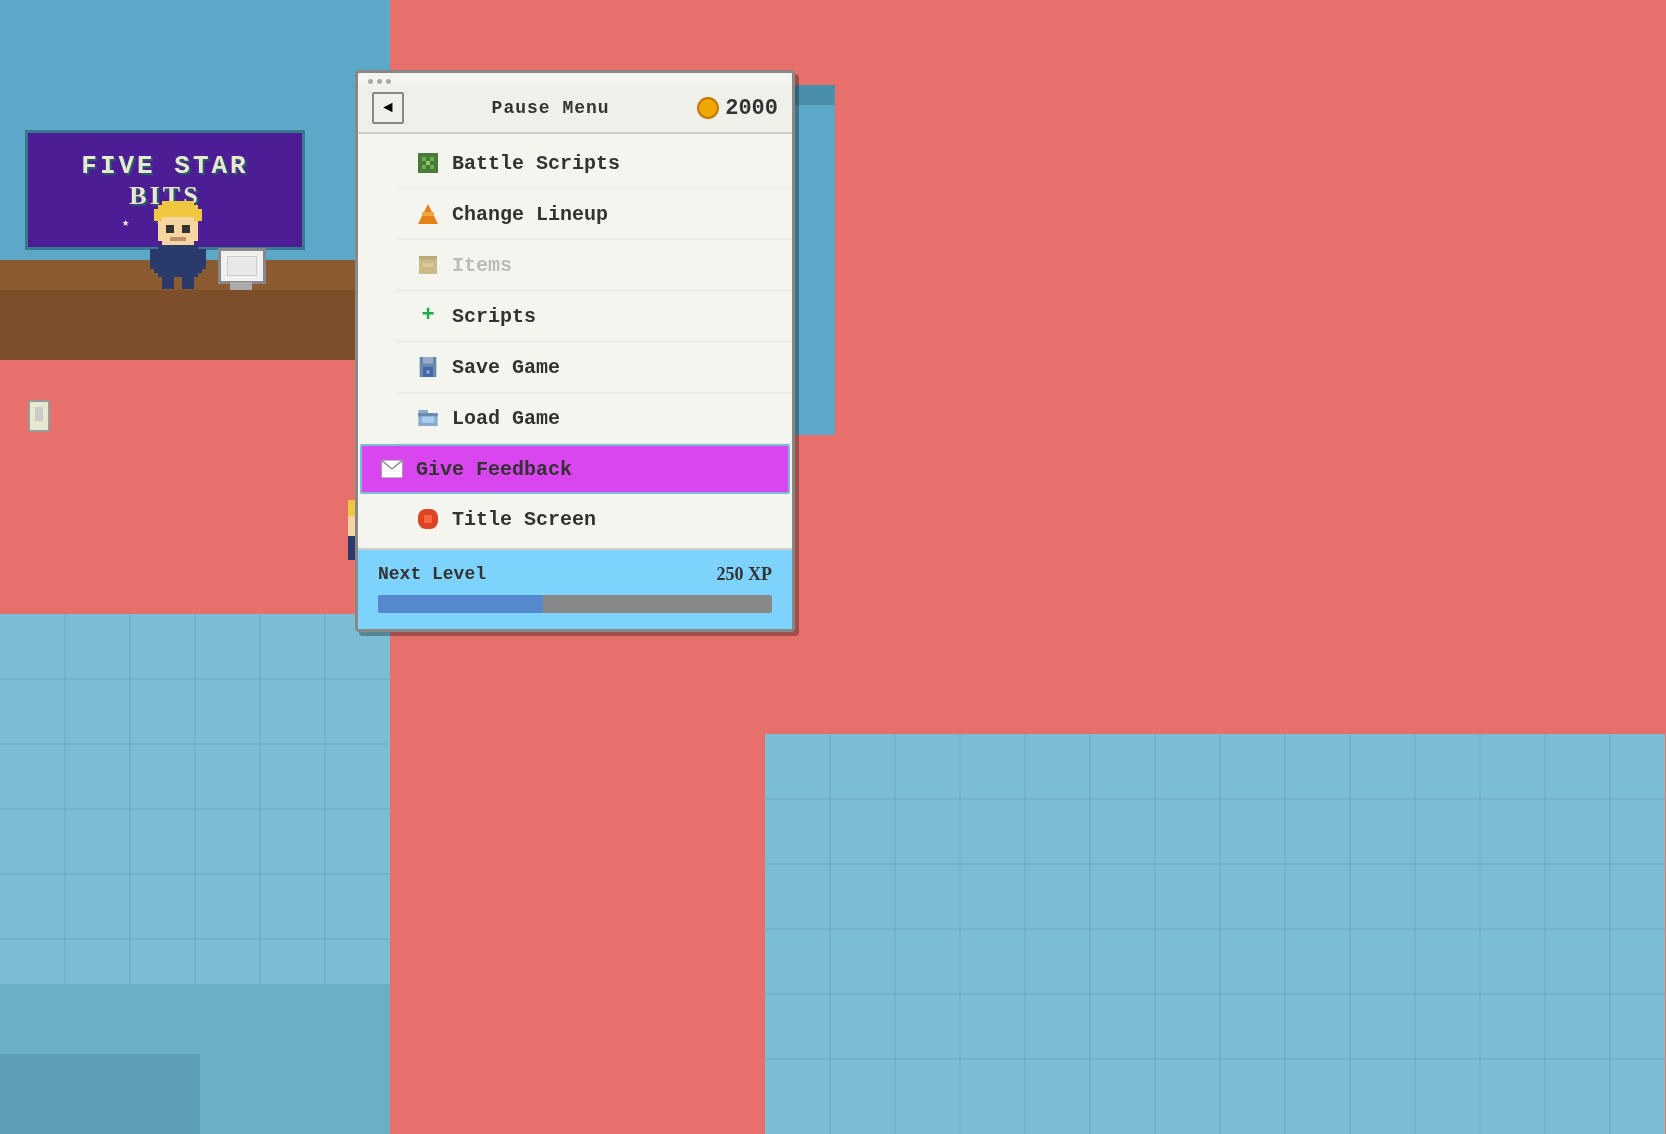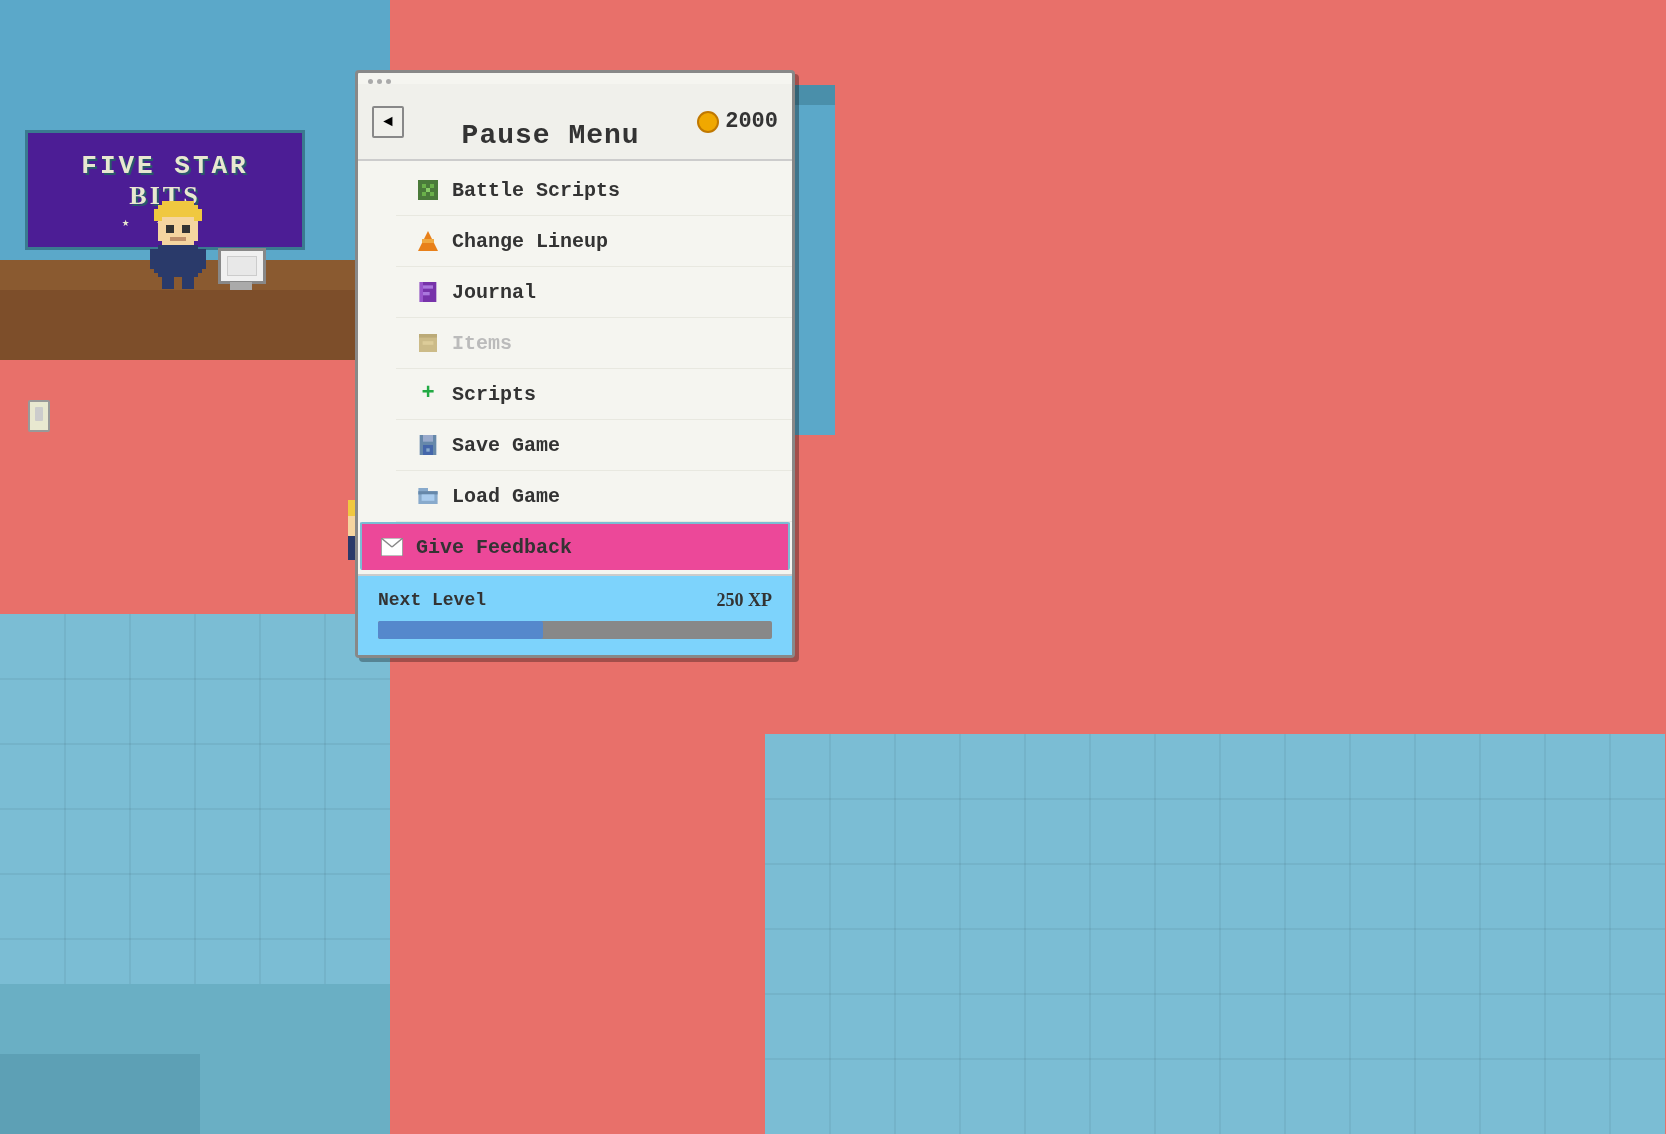--- a/index.html
+++ b/index.html
@@ -64,26 +64,25 @@
       display: flex;
       align-items: center;
       justify-content: center;
       font-size: 16px;
       cursor: pointer;
       font-family: 'Courier New', monospace;
       border-radius: 2px;
     }
 
     .menu-title-text {
-      font-size: 28px;
+      font-size: 18px;
       font-weight: bold;
       color: #333;
       font-family: 'Courier New', monospace;
       letter-spacing: 1px;
-      margin-top: 28px;
     }
 
     .coin-display {
       display: flex;
       align-items: center;
       gap: 6px;
       font-size: 22px;
       font-weight: bold;
       color: #333;
       font-family: 'Courier New', monospace;
@@ -116,21 +115,21 @@
       font-weight: bold;
       margin-left: 38px;
     }
 
     .menu-item.disabled {
       color: #bbb;
       cursor: default;
     }
 
     .menu-item.selected {
-      background: #ec4899;
+      background: #d946ef;
       border: 2px solid #7bbdd4;
       border-radius: 2px;
       margin: 0 2px;
       padding: 11px 18px;
     }
 
     .menu-item:last-child {
       border-bottom: none;
     }
 
@@ -336,31 +335,20 @@
     <div class="menu-item">
       <div class="item-icon">
         <svg width="20" height="20" viewBox="0 0 5 5" style="image-rendering:pixelated;">
           <polygon points="2.5,0 5,5 0,5" fill="#e8801a"></polygon>
           <rect x="1" y="2" width="3" height="1" fill="#f0a840"></rect>
         </svg>
       </div>
       <span>Change Lineup</span>
     </div>
 
-    <div class="menu-item">
-      <div class="item-icon">
-        <svg width="18" height="20" viewBox="0 0 5 6" style="image-rendering:pixelated;">
-          <rect width="5" height="6" fill="#7733aa"></rect>
-          <rect x="0" y="0" width="1" height="6" fill="#9955cc"></rect>
-          <rect x="1" y="1" width="3" height="1" fill="#aa77dd"></rect>
-          <rect x="1" y="3" width="2" height="1" fill="#aa77dd"></rect>
-        </svg>
-      </div>
-      <span>Journal</span>
-    </div>
 
     <div class="menu-item disabled">
       <div class="item-icon">
         <svg width="18" height="18" viewBox="0 0 5 5" style="image-rendering:pixelated;">
           <rect width="5" height="5" fill="#ccbb88"></rect>
           <rect x="0" y="0" width="5" height="1" fill="#bbaa77"></rect>
           <rect x="1" y="2" width="3" height="1" fill="#ddcc99"></rect>
         </svg>
       </div>
       <span>Items</span>
@@ -402,20 +390,29 @@
       <div class="item-icon">
         <svg width="22" height="18" viewBox="0 0 6 5" style="image-rendering:pixelated;">
           <rect width="6" height="5" fill="white" stroke="#888" stroke-width="0.3"></rect>
           <line x1="0" y1="0" x2="3" y2="2.5" stroke="#888" stroke-width="0.4"></line>
           <line x1="6" y1="0" x2="3" y2="2.5" stroke="#888" stroke-width="0.4"></line>
         </svg>
       </div>
       <span>Give Feedback</span>
     </div>
 
+    <div class="menu-item" style="border-bottom:none;">
+      <div class="item-icon">
+        <svg width="20" height="20" viewBox="0 0 5 5" style="image-rendering:pixelated;">
+          <rect width="5" height="5" fill="#dd4422" rx="2" ry="2"></rect>
+          <rect x="1.5" y="1.5" width="2" height="2" fill="#ff6644"></rect>
+        </svg>
+      </div>
+      <span>Title Screen</span>
+    </div>
 
   </div>
 
   <div class="xp-section">
     <div class="xp-header">
       <span class="xp-label">Next Level</span>
       <span class="xp-value">250 XP</span>
     </div>
     <div class="xp-bar-bg">
       <div class="xp-bar-fill" style="width:42%;"></div>

